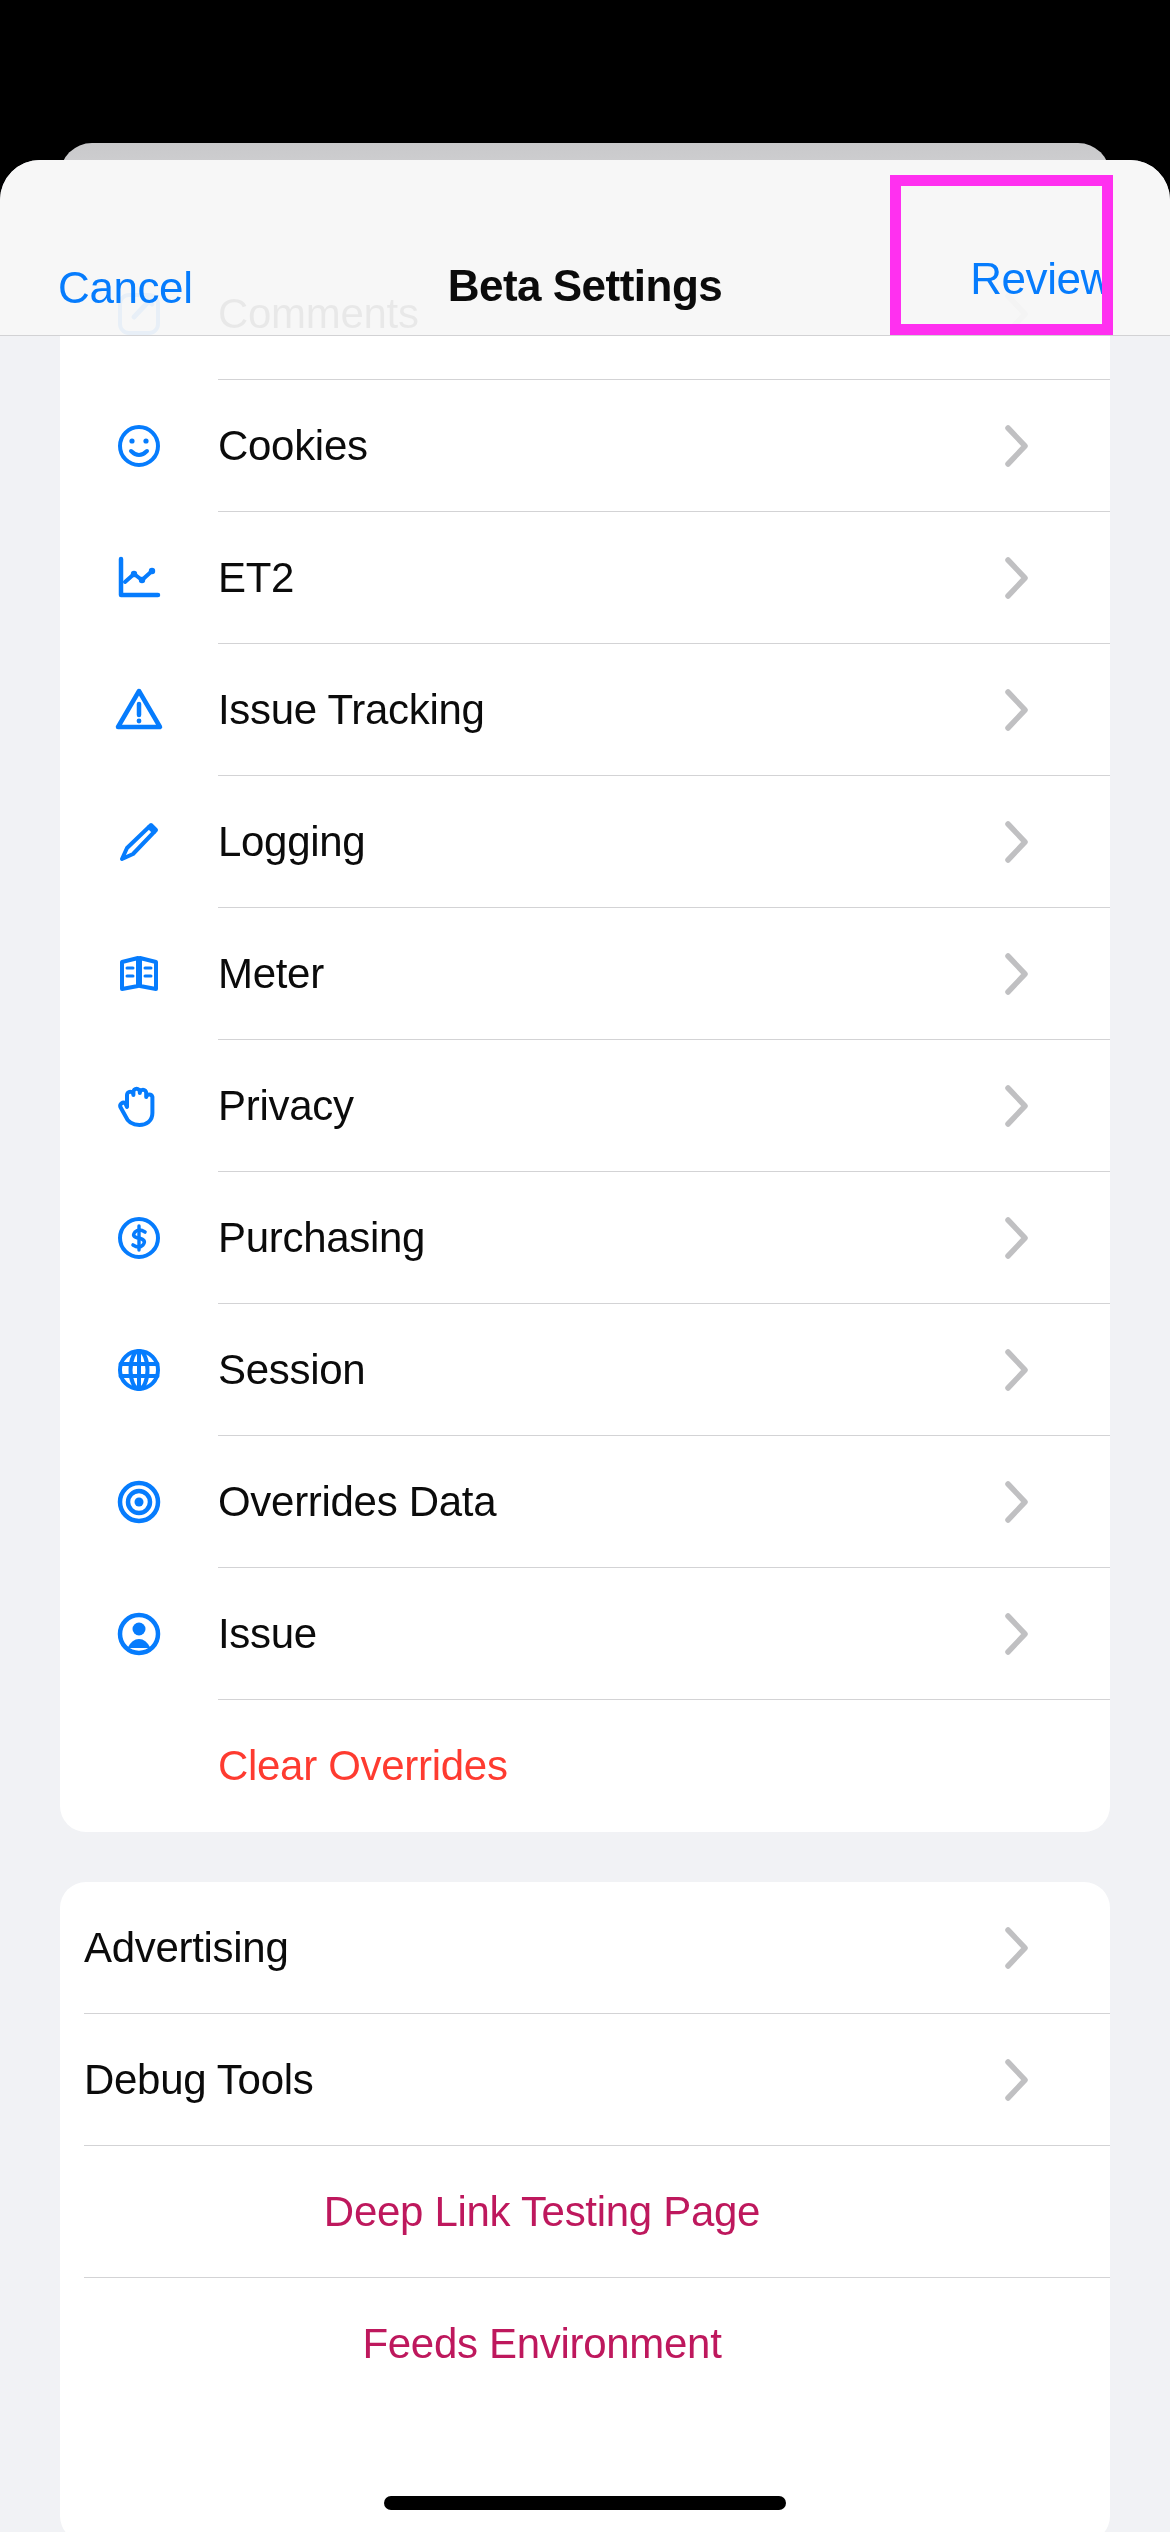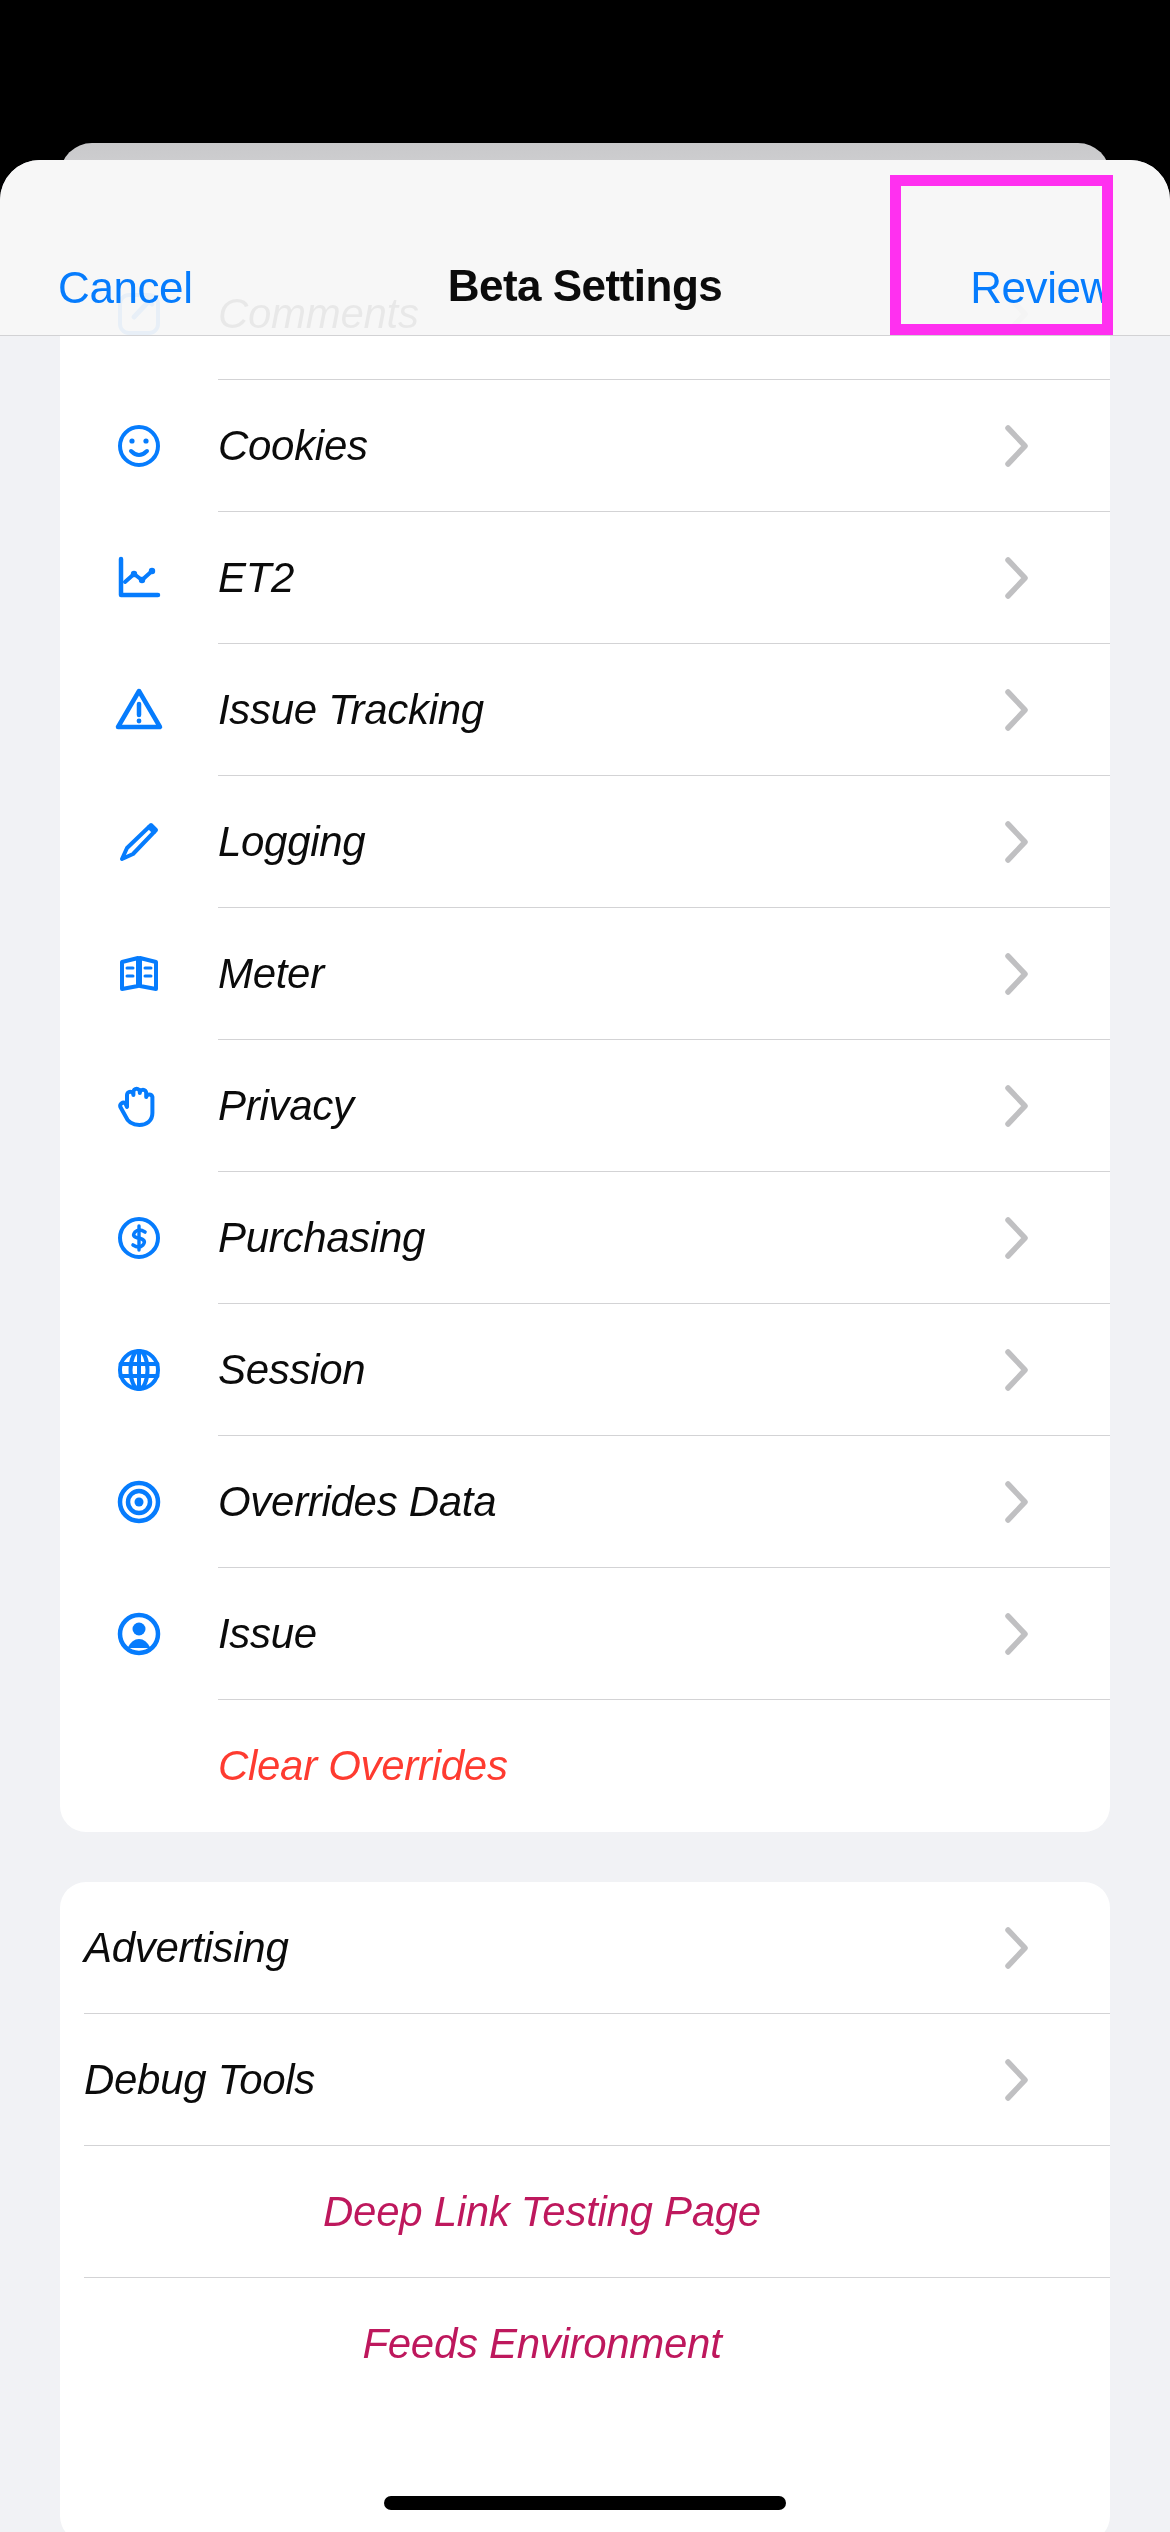--- a/index.html
+++ b/index.html
@@ -59,21 +59,21 @@
   }
   .nav-title {
     position:absolute;
     left:0; top:101px; width:1170px;
     text-align:center;
     font-size:44px; font-weight:bold;
     color:#0b0b0b; letter-spacing:-0.5px;
   }
   .nav-review {
     position:absolute;
-    right:58px; top:103px;
+    right:58px; top:94px;
     font-size:44px; color:#067cfd;
     letter-spacing:-0.4px;
     white-space:nowrap;
   }
   
   .highlight-box {
     position:absolute;
     left:890px; top:175px;
     width:223px; height:160px;
     border:11px solid #ff30f0;
@@ -88,21 +88,20 @@
     left:60px;
     width:1050px;
     background:#fff;
     border-radius:26px;
   }
   .row {
     position:relative;
     height:132px;
     display:flex;
     align-items:center;
-    font-style:italic;
   }
   .row .icon-cell {
     width:158px;
     display:flex; align-items:center; justify-content:center;
     flex:0 0 158px;
   }
   .row .icon-cell svg { display:block; }
   .row .label {
     flex:1 1 auto;
     font-size:42px;

